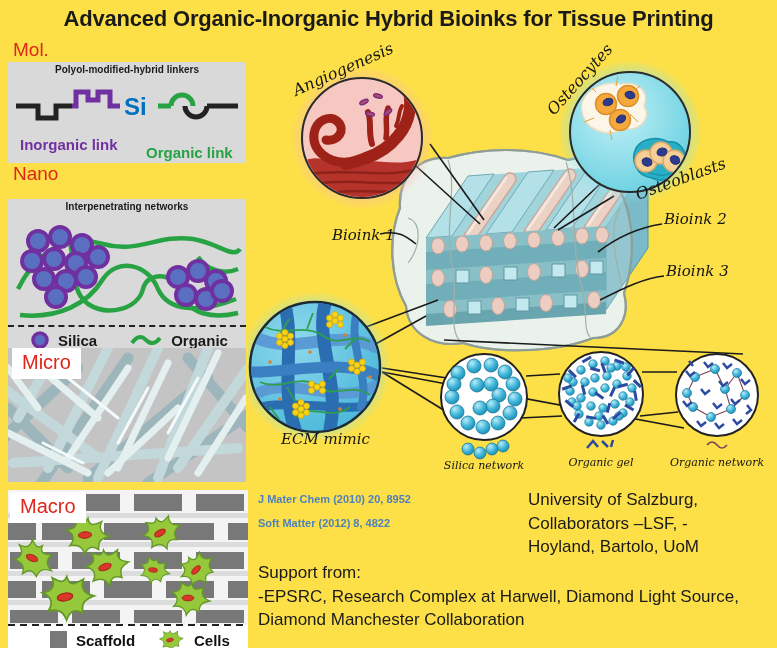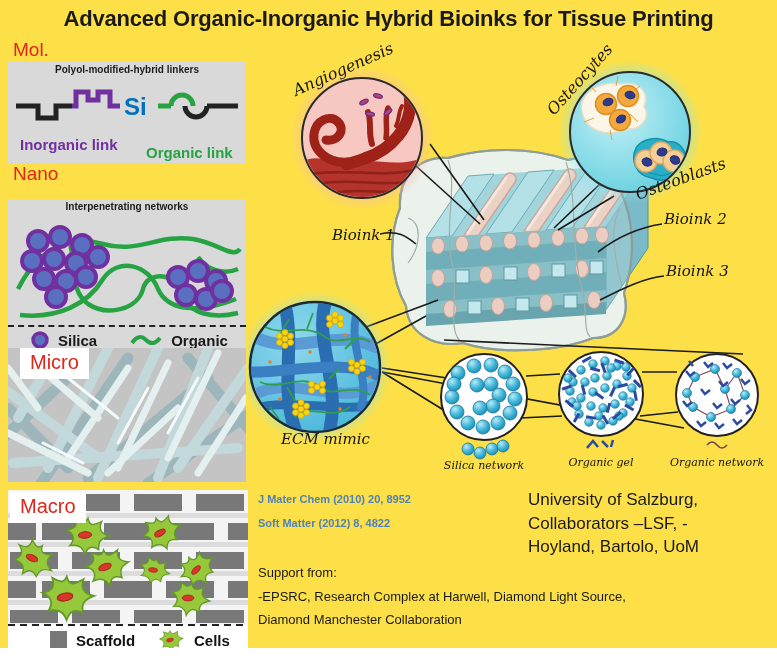--- a/index.html
+++ b/index.html
@@ -12,21 +12,21 @@
   .panel-title{position:absolute;top:2px;left:0;width:100%;text-align:center;
                font-weight:bold;font-size:10px;}
   .mol-labels span{position:absolute;font-weight:bold;font-size:15px;}
   .legend-row{position:absolute;left:0;right:0;bottom:0;height:26px;border-top:2px dashed #222;
               display:flex;align-items:center;gap:8px;font-weight:bold;font-size:15px;}
   .white-tag{position:absolute;background:#fff;color:var(--red);font-size:20px;
              padding:3px 10px 5px 10px;}
   .refs{position:absolute;left:258px;top:488px;color:var(--citation-blue);
         font-weight:bold;font-size:11px;line-height:23.5px;}
   .collab{position:absolute;left:528px;top:488px;font-size:17px;line-height:23.5px;}
-  .support{position:absolute;left:258px;top:561px;font-size:13px;line-height:23.5px;}
+  .support{position:absolute;left:258px;top:561px;font-size:17px;line-height:23.5px;}
   .script-label{font-family:"DejaVu Serif",serif;font-style:italic;fill:#151515;}
   svg text{user-select:none;}
 </style>
 </head>
 <body>
 
 <div class="canvas">
 
   <div class="page-title">Advanced Organic-Inorganic Hybrid Bioinks for Tissue Printing</div>
 
@@ -122,21 +122,21 @@
             <path d="M30,60 L0,20"></path>
         </g>
         <g stroke="#f4fafa" stroke-width="3">
           <path d="M60,30 L110,70"></path>
             <path d="M140,40 L110,95"></path>
             <path d="M190,30 L160,85"></path>
             <path d="M35,95 L75,115"></path>
         </g>
       </g>
     </svg>
-    <div class="white-tag" style="left:12px;top:0;">Micro</div>
+    <div class="white-tag" style="left:4px;top:0;">Micro</div>
   </div>
 
   <div style="position:absolute;left:8px;top:490px;width:240px;height:165px;">
     <svg width="240" height="165">
       <defs>
         <g id="cell">
           <path d="M0,-17 C3,-9 7,-11 14,-16 C12,-8 16,-4 24,-3 C16,1 14,4 16,12 C9,9 5,11 3,19 C0,12 -5,10 -13,13 C-9,6 -11,1 -19,-2 C-11,-4 -9,-8 -12,-15 C-5,-12 -2,-11 0,-17 Z" fill="#96c83c" stroke="#64992a" stroke-width="1.5"></path>
           <ellipse rx="6.5" ry="3.2" fill="#d8372a" stroke="#a82418" stroke-width="1" transform="rotate(-15)"></ellipse>
         </g>
       </defs>

